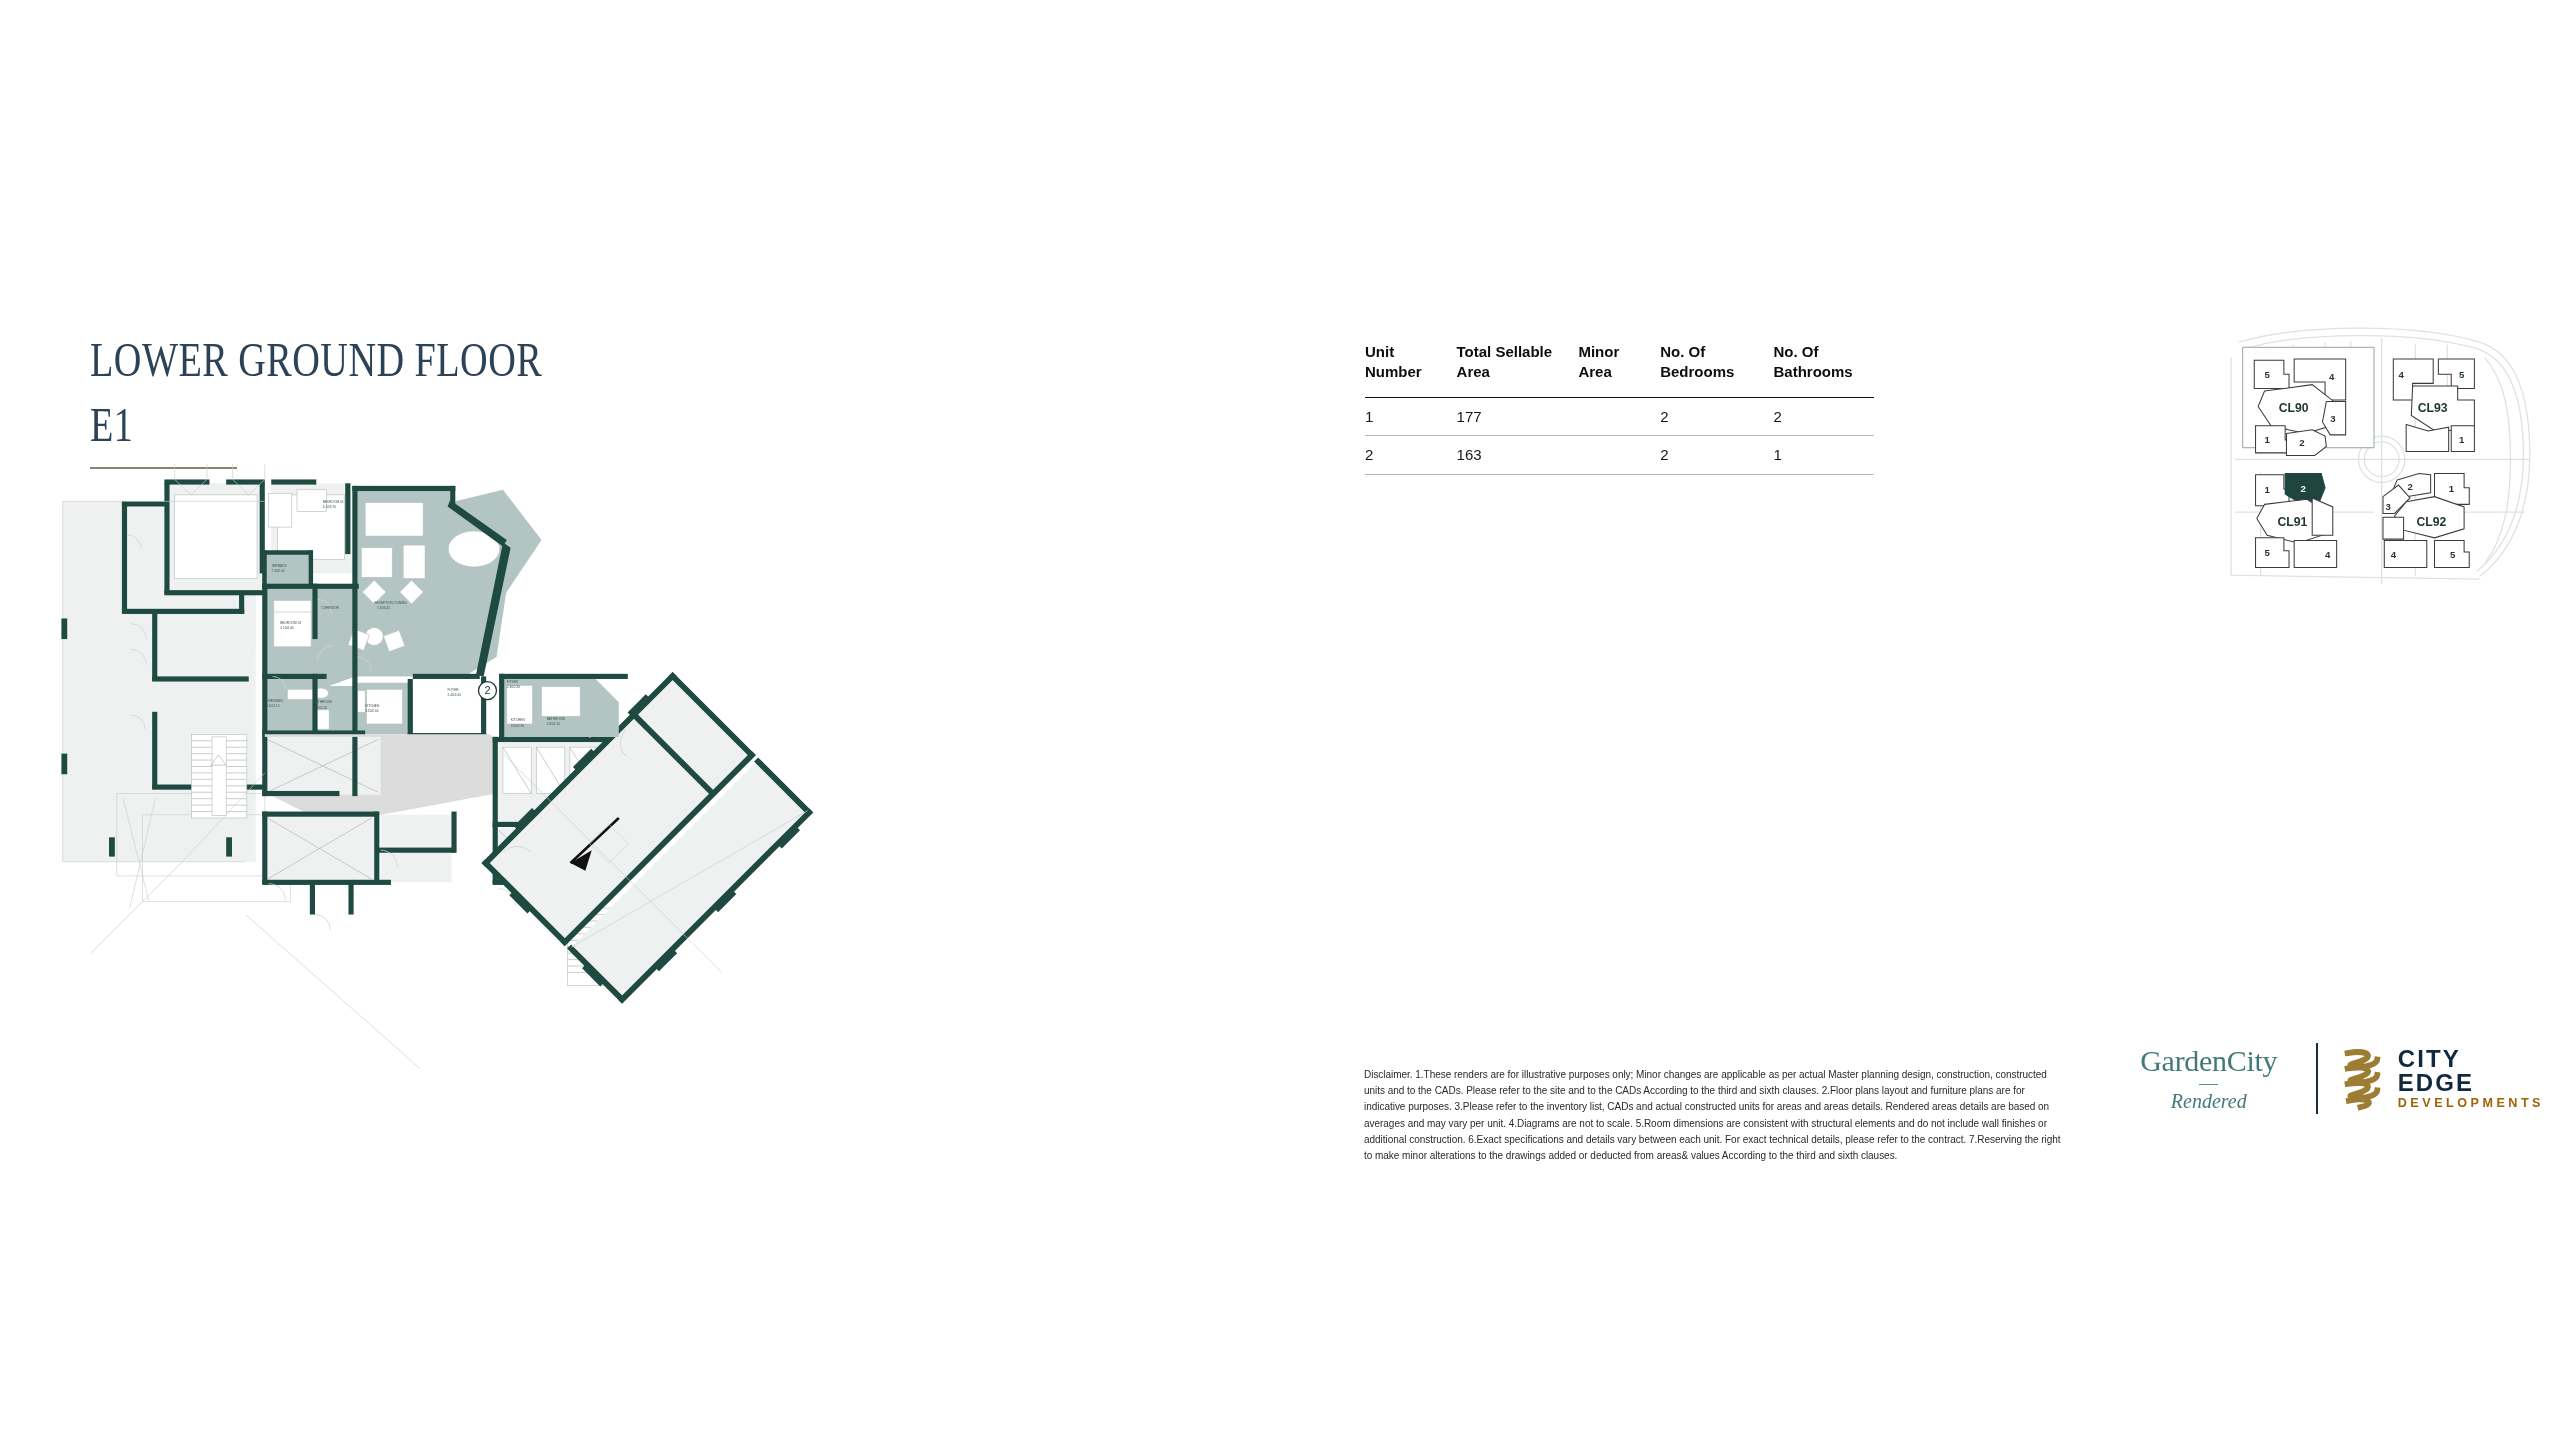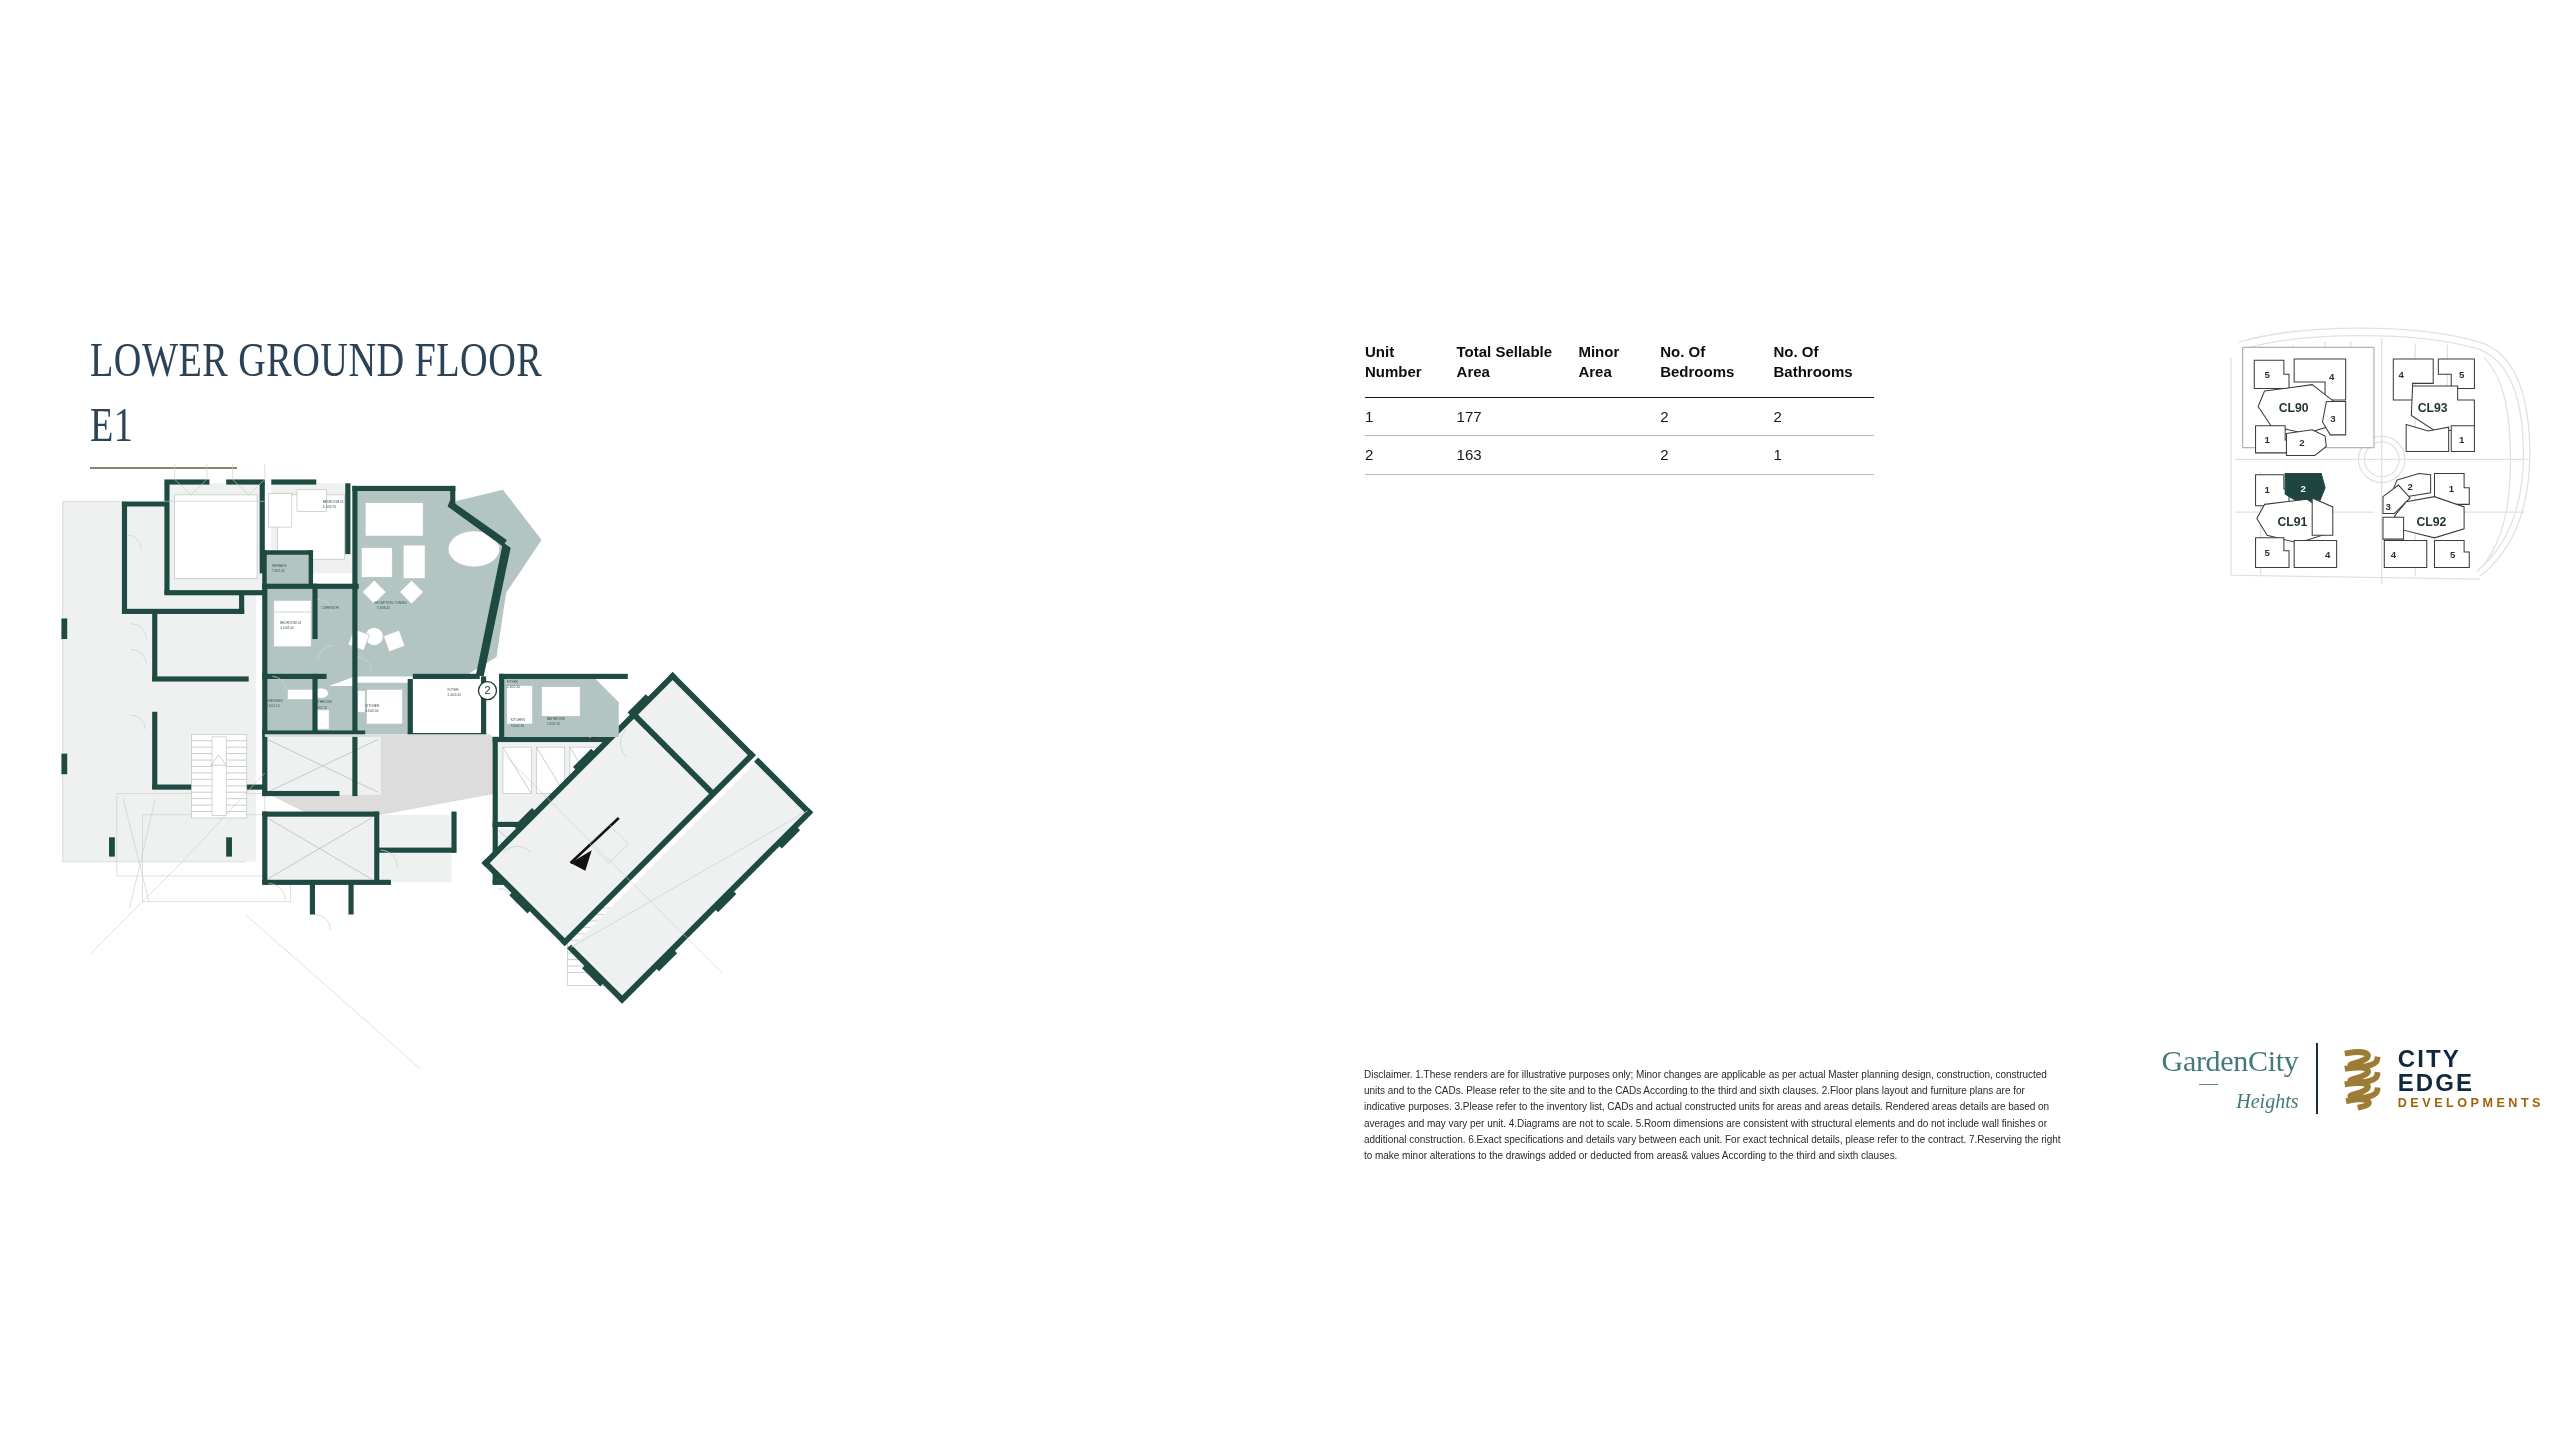--- a/index.html
+++ b/index.html
@@ -125,21 +125,21 @@
     position: absolute;
     left: 2119px;
     top: 1030px;
     width: 425px;
     height: 97px;
     display: flex;
     align-items: center;
   }
   #gardencity-logo {
     width: 187px;
-    text-align: right;
+    text-align: center;
     color: #4a7c77;
   }
   #gc-word {
     font-family: "Liberation Serif", serif;
     font-size: 30px;
     line-height: 1;
     color: #44797a;
     letter-spacing: -0.3px;
     white-space: nowrap;
   }
@@ -570,21 +570,21 @@
 </svg>
 </div>
 
 <div id="disclaimer">Disclaimer. 1.These renders are for illustrative purposes only; Minor changes are applicable as per actual Master planning design, construction, constructed units and to the CADs. Please refer to the site and to the CADs According to the third and sixth clauses. 2.Floor plans layout and furniture plans are for indicative purposes. 3.Please refer to the inventory list, CADs and actual constructed units for areas and areas details. Rendered areas details are based on averages and may vary per unit. 4.Diagrams are not to scale. 5.Room dimensions are consistent with structural elements and do not include wall finishes or additional construction. 6.Exact specifications and details vary between each unit. For exact technical details, please refer to the contract. 7.Reserving the right to make minor alterations to the drawings added or deducted from areas&amp; values According to the third and sixth clauses.</div>
 
 <div id="logo-bar">
 
   <div id="gardencity-logo">
     <div id="gc-word">GardenCity</div>
     <div id="gc-dash"></div>
-    <div id="gc-heights">Heights</div>
+    <div id="gc-heights">Rendered</div>
   </div>
 
   <div id="logo-divider"></div>
 
   <div id="cityedge-logo">
     <span>
       <svg width="48" height="67" viewBox="0 0 74 104" xmlns="http://www.w3.org/2000/svg">
         <g fill="none" stroke="#9d7c33" stroke-width="9" stroke-linecap="square">
           <path d="M10 14 C46 8 54 22 20 30 C-4 36 54 40 56 24"></path>
           <path d="M10 38 C46 32 54 46 20 54 C-4 60 54 64 56 48"></path>

